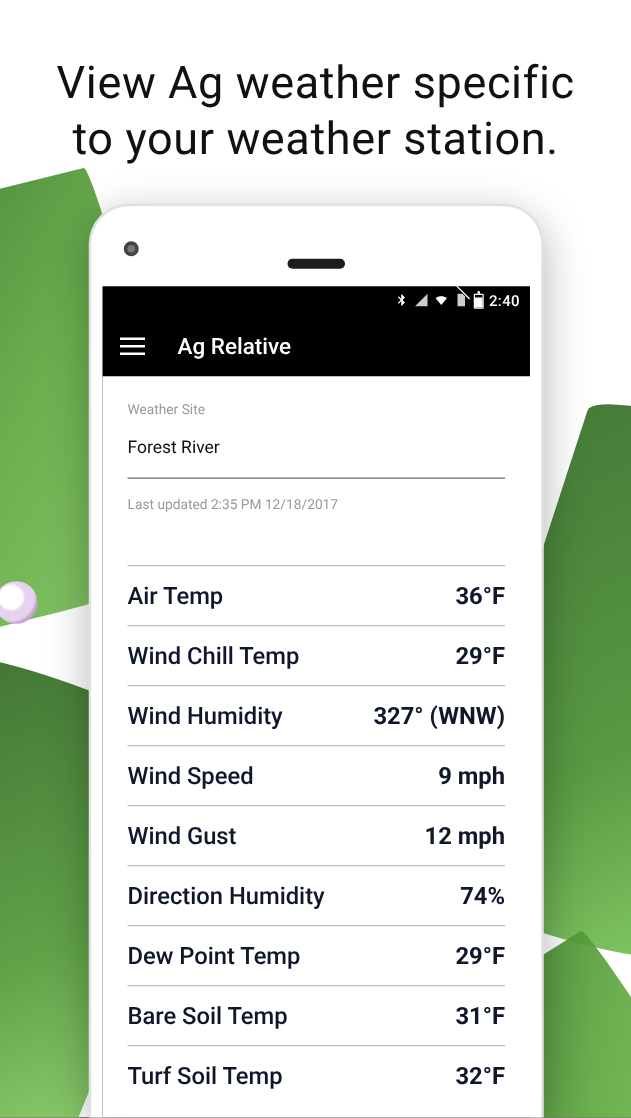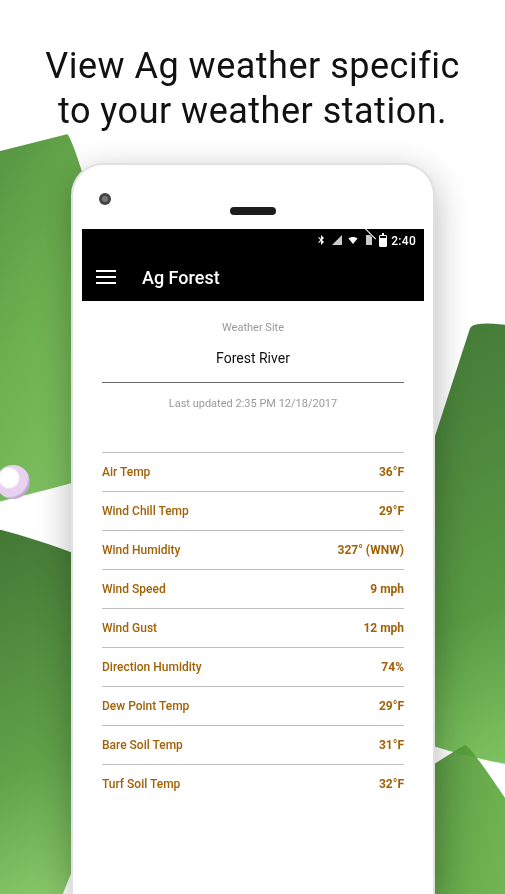--- a/index.html
+++ b/index.html
@@ -16,21 +16,21 @@
     .leaf.l2 { left:-110px; top:540px; width:230px; height:380px; transform:rotate(22deg);
                background:linear-gradient(135deg,#2f6621 0%,#539a39 60%,#8cd169 100%); }
     .leaf.l3 { right:-110px; top:330px; width:210px; height:430px; transform:rotate(18deg);
                background:linear-gradient(135deg,#356f27 0%,#4a9132 60%,#7cc85a 100%); }
     .leaf.l4 { right:-40px; top:760px; width:140px; height:240px; transform:rotate(-32deg); }
     .bud { position:absolute; left:-4px; top:465px; width:34px; height:34px; border-radius:50%;
             background:radial-gradient(circle at 38% 38%, #fff 0 30%, #e7d3ef 38% 62%, #c2a4d2 70% 100%); }
 
     .phone { position:absolute; left:73px; top:165px; width:360px; height:729px;
              background:#fff; border-radius:30px 30px 0 0;
-             box-shadow:0 0 0 2px #e1e1e1, 0 10px 36px rgba(0,0,0,.32); overflow:hidden;text-align:center; }
+             box-shadow:0 0 0 2px #e1e1e1, 0 10px 36px rgba(0,0,0,.32); overflow:hidden; }
     .bezel-top { height:64px; position:relative; }
     .camera { position:absolute; left:26px; top:28px; width:12px; height:12px; border-radius:50%;
               background:radial-gradient(circle,#777 0 32%,#444 40% 100%); }
     .speaker { position:absolute; left:50%; top:42px; transform:translateX(-50%);
                width:46px; height:8px; border-radius:5px; background:#1c1c1c; }
 
     .screen { margin:0 9px; background:#000; height:665px; display:flex; flex-direction:column; }
 
     .status-bar { height:24px; display:flex; align-items:center; justify-content:flex-end;
                   color:#fff; font-size:12px; padding:0 8px; gap:4px; letter-spacing:.3px; }
@@ -49,21 +49,21 @@
     .app-title { margin-left:26px; font-size:18px; font-weight:500; }
 
     .content { background:#fff; flex:1; overflow:hidden; padding:20px 20px 0; }
     .field-label { font-size:11px; color:#999; }
     .site-field { margin-top:16px; border-bottom:1px solid #6a6a6a; padding-bottom:16px;
                   font-size:14px; color:#111; }
     .updated { margin-top:14px; font-size:11px; color:#999; }
 
     .weather-list { margin-top:42px; }
     .row { display:flex; justify-content:space-between; align-items:center;
-           padding:12px 0; border-bottom:1px solid #bfbfbf; font-size:12px; color:#a16207; }
+           padding:12px 0; border-bottom:1px solid #bfbfbf; font-size:19px; color:#0f172a; }
     .row:first-child { border-top:1px solid #bfbfbf; }
     .row:last-child { border-bottom:none; }
     .row .label { font-weight:500; }
     .row .value { font-weight:700; }
   </style>
 </head>
 <body>
 
 <div class="leaf l1"></div>
 <div class="leaf l2"></div>
@@ -107,21 +107,21 @@
       <span class="batt"></span>
       <span style="font-weight:500;">2:40</span>
     </div>
 
     <div class="app-bar">
       <div class="hamburger">
         <span></span>
           <span></span>
           <span></span>
       </div>
-      <div class="app-title">Ag Forest</div>
+      <div class="app-title">Ag Relative</div>
     </div>
 
     <div class="content">
       <div class="field-label">Weather Site</div>
       <div class="site-field">Forest River</div>
       <div class="updated">Last updated 2:35 PM 12/18/2017</div>
 
       <div class="weather-list" id="weather-list">
           <div class="row">
             <span class="label">Air Temp</span>

